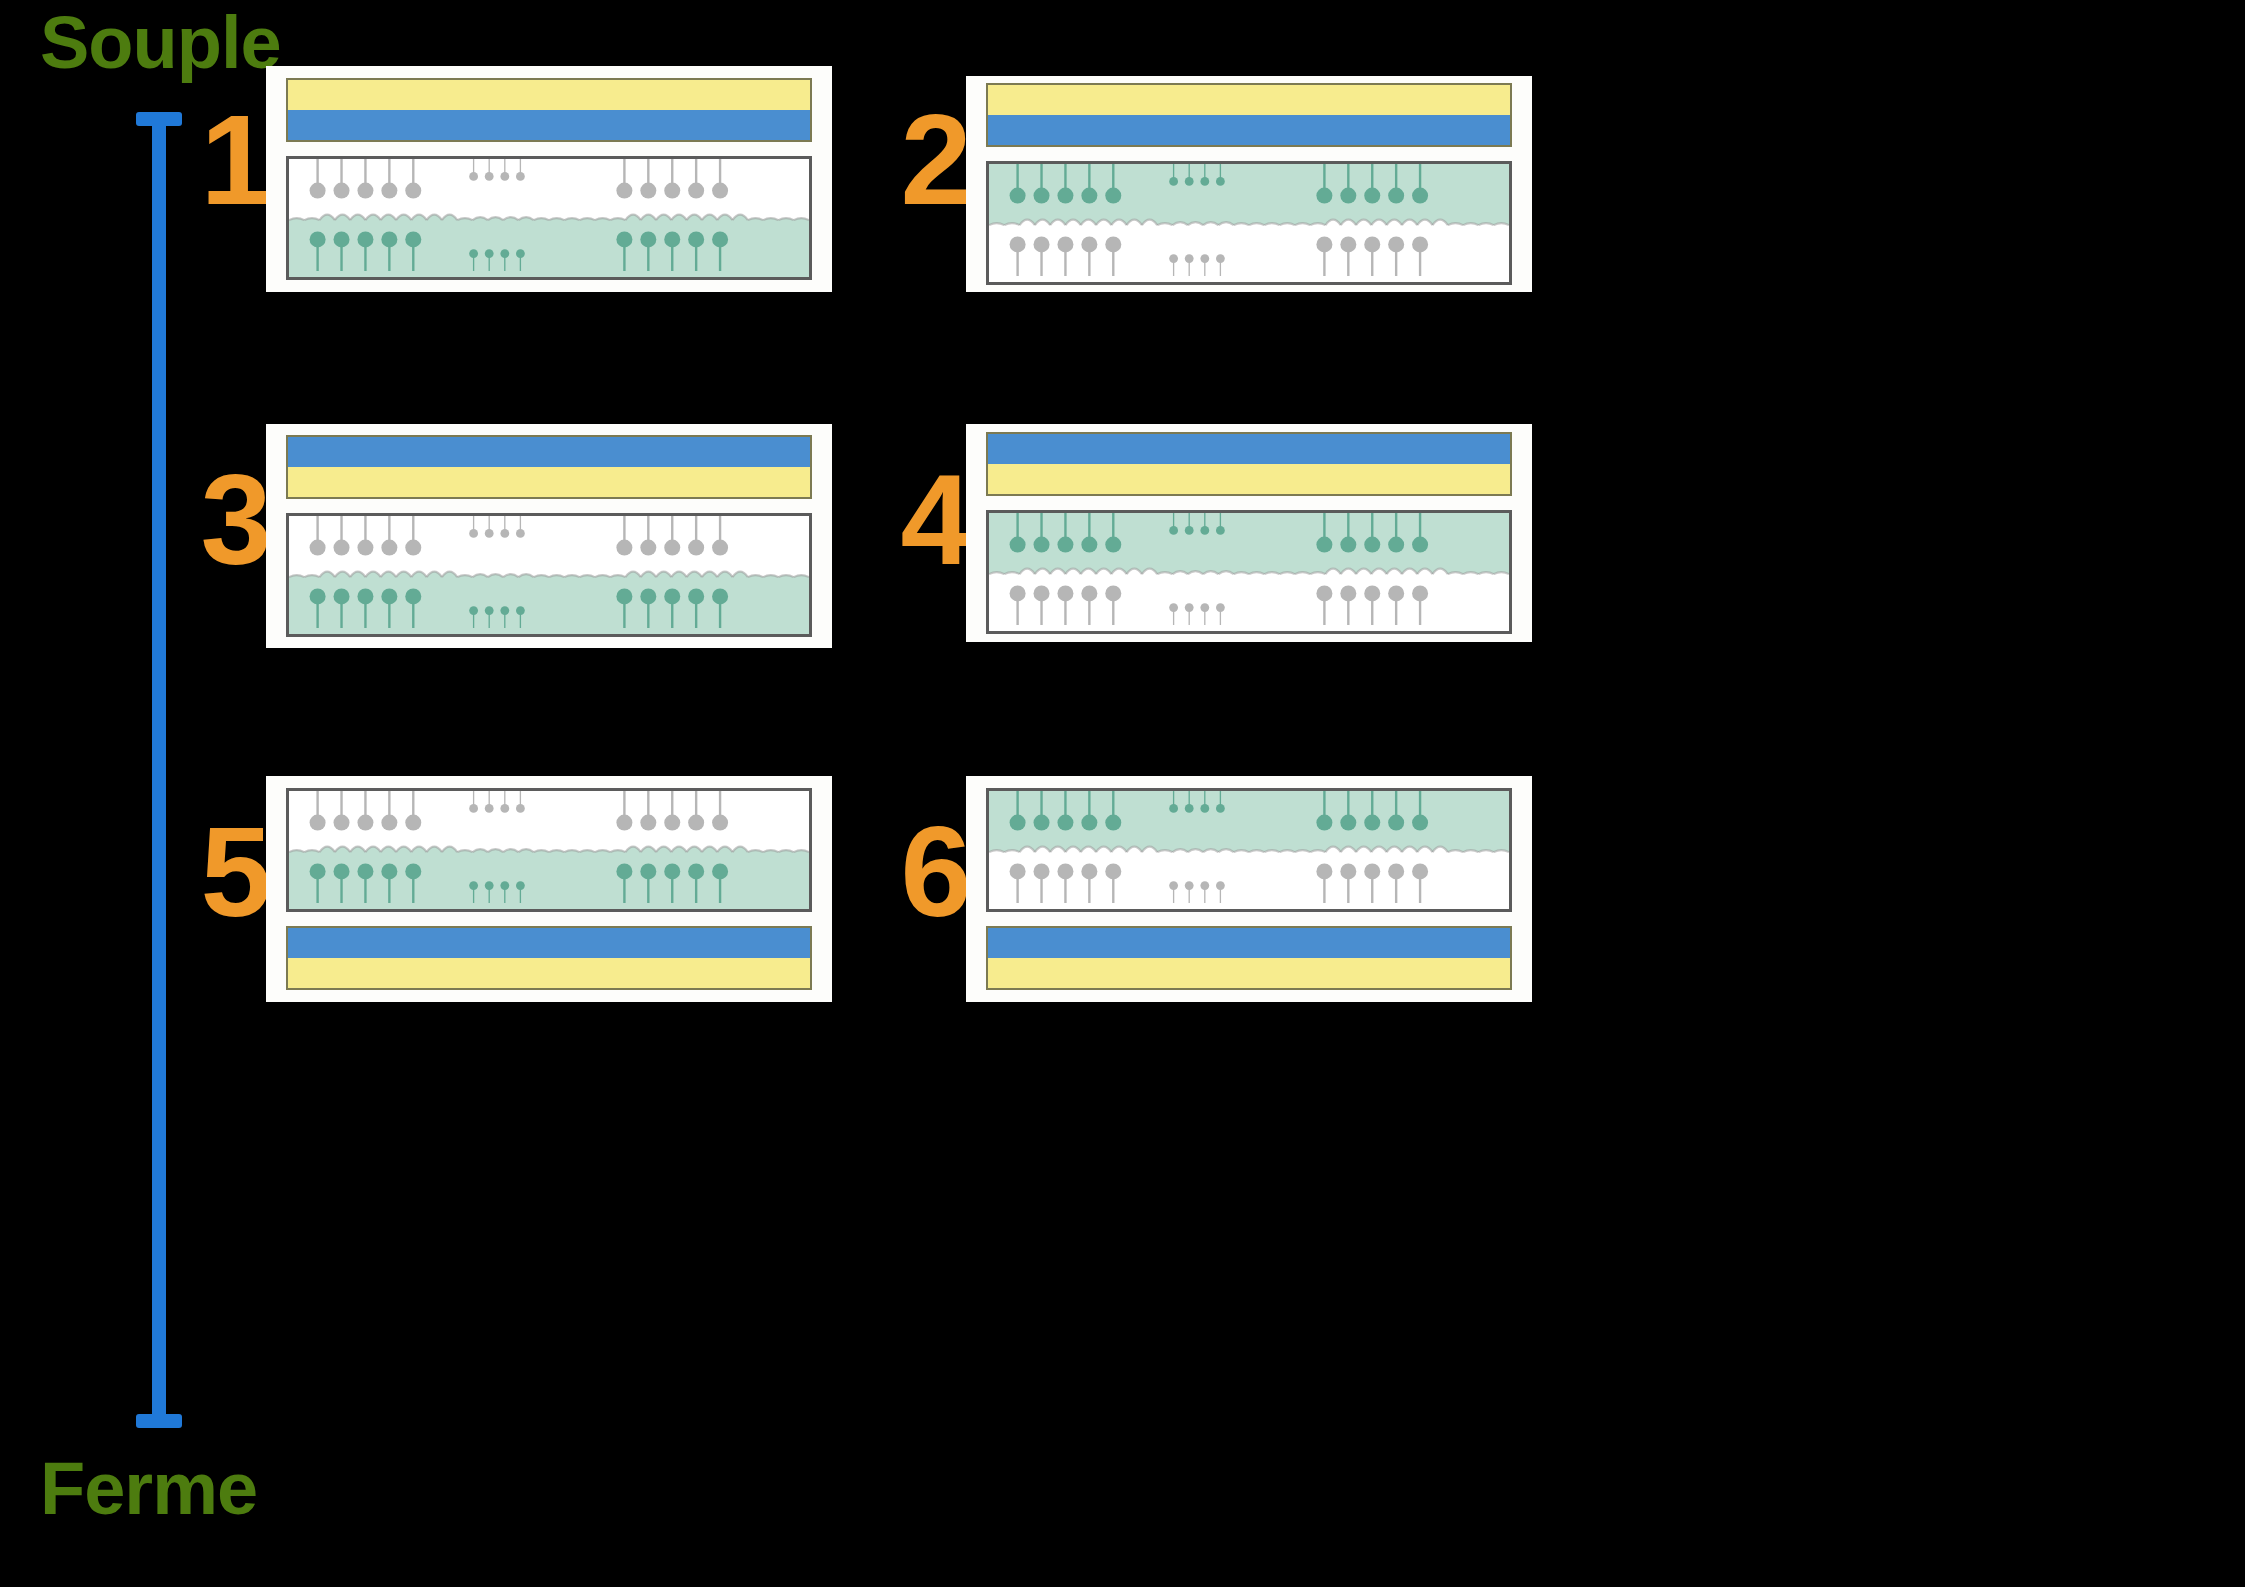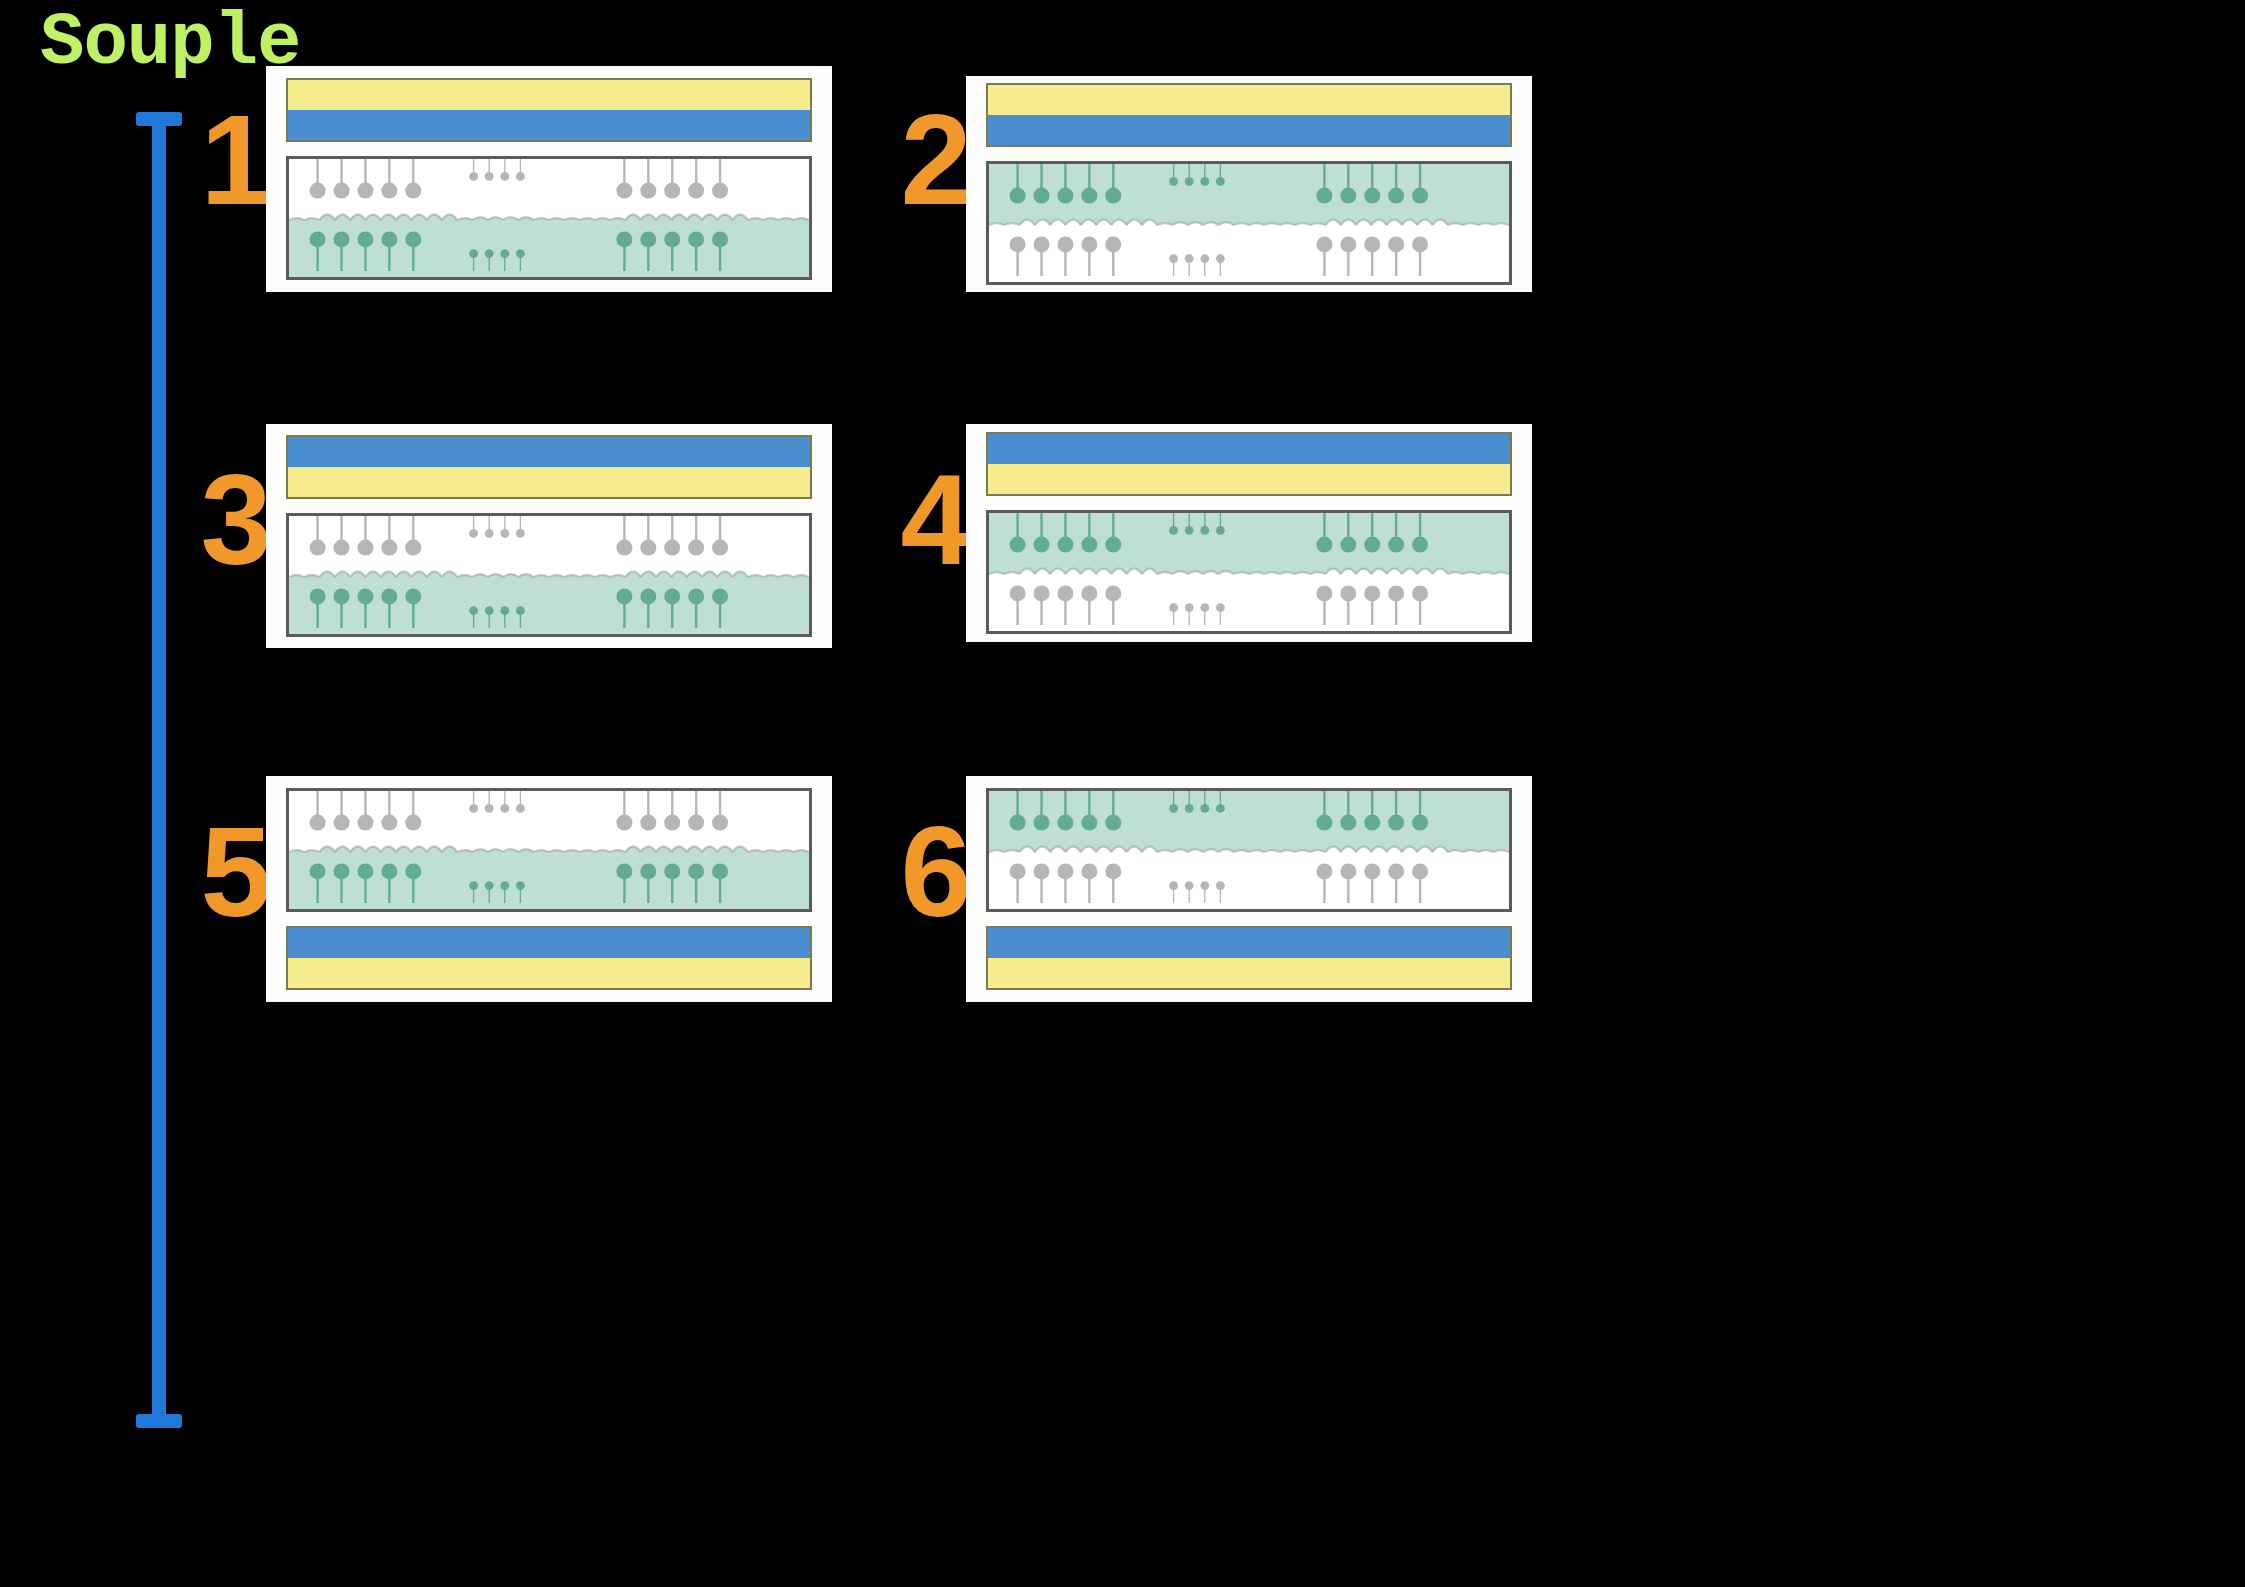--- a/index.html
+++ b/index.html
@@ -4,22 +4,22 @@
 <style>
   html,body{margin:0;padding:0;background:#000;}
   body{
     width:2245px;height:1587px;position:relative;overflow:hidden;
     font-family:"Liberation Sans", sans-serif;
   }
 
   
   #axis{position:absolute;left:0;top:0;width:300px;height:1587px;}
   .axis-label{
-    position:absolute;color:#bef264;font-weight:bold;
-    font-size:74px;letter-spacing:-1px;line-height:1;font-family:Liberation Mono, monospace;
+    position:absolute;color:#4d7c0f;font-weight:bold;
+    font-size:74px;letter-spacing:-1px;line-height:1;
   }
   #label-souple{left:40px;top:6px;}
   #label-ferme{left:40px;top:1452px;}
   .axis-line{position:absolute;left:152px;top:118px;width:14px;height:1310px;background:#2079d8;border-radius:3px;}
   .axis-cap{position:absolute;width:46px;height:14px;background:#2079d8;border-radius:3px;left:136px;}
   #cap-top{top:112px;}
   #cap-bottom{top:1414px;}
 
   
   #grid{position:absolute;left:0;top:0;width:2245px;height:1587px;}
@@ -55,20 +55,21 @@
   svg{display:block;}
 </style>
 </head>
 <body>
 
 <div id="axis">
   <div class="axis-label" id="label-souple">Souple</div>
   <div class="axis-cap" id="cap-top"></div>
   <div class="axis-line"></div>
   <div class="axis-cap" id="cap-bottom"></div>
+  <div class="axis-label" id="label-ferme">Ferme</div>
 </div>
 
 <div id="grid">
     <div class="cell-num" style="left: 176px; top: 96px;">1</div>
     <div class="card" style="left: 266px; top: 66px; width: 566px; height: 226px;">
       <div class="pillow" style="height: 64px; top: 12px;">
         <div class="pill-band band-yellow" style="height: 50%;"></div>
         <div class="pill-band band-blue" style="height: 50%;"></div>
       </div>
       <div class="mattress" style="height: 124px; background: rgb(255, 255, 255); top: 90px;">

